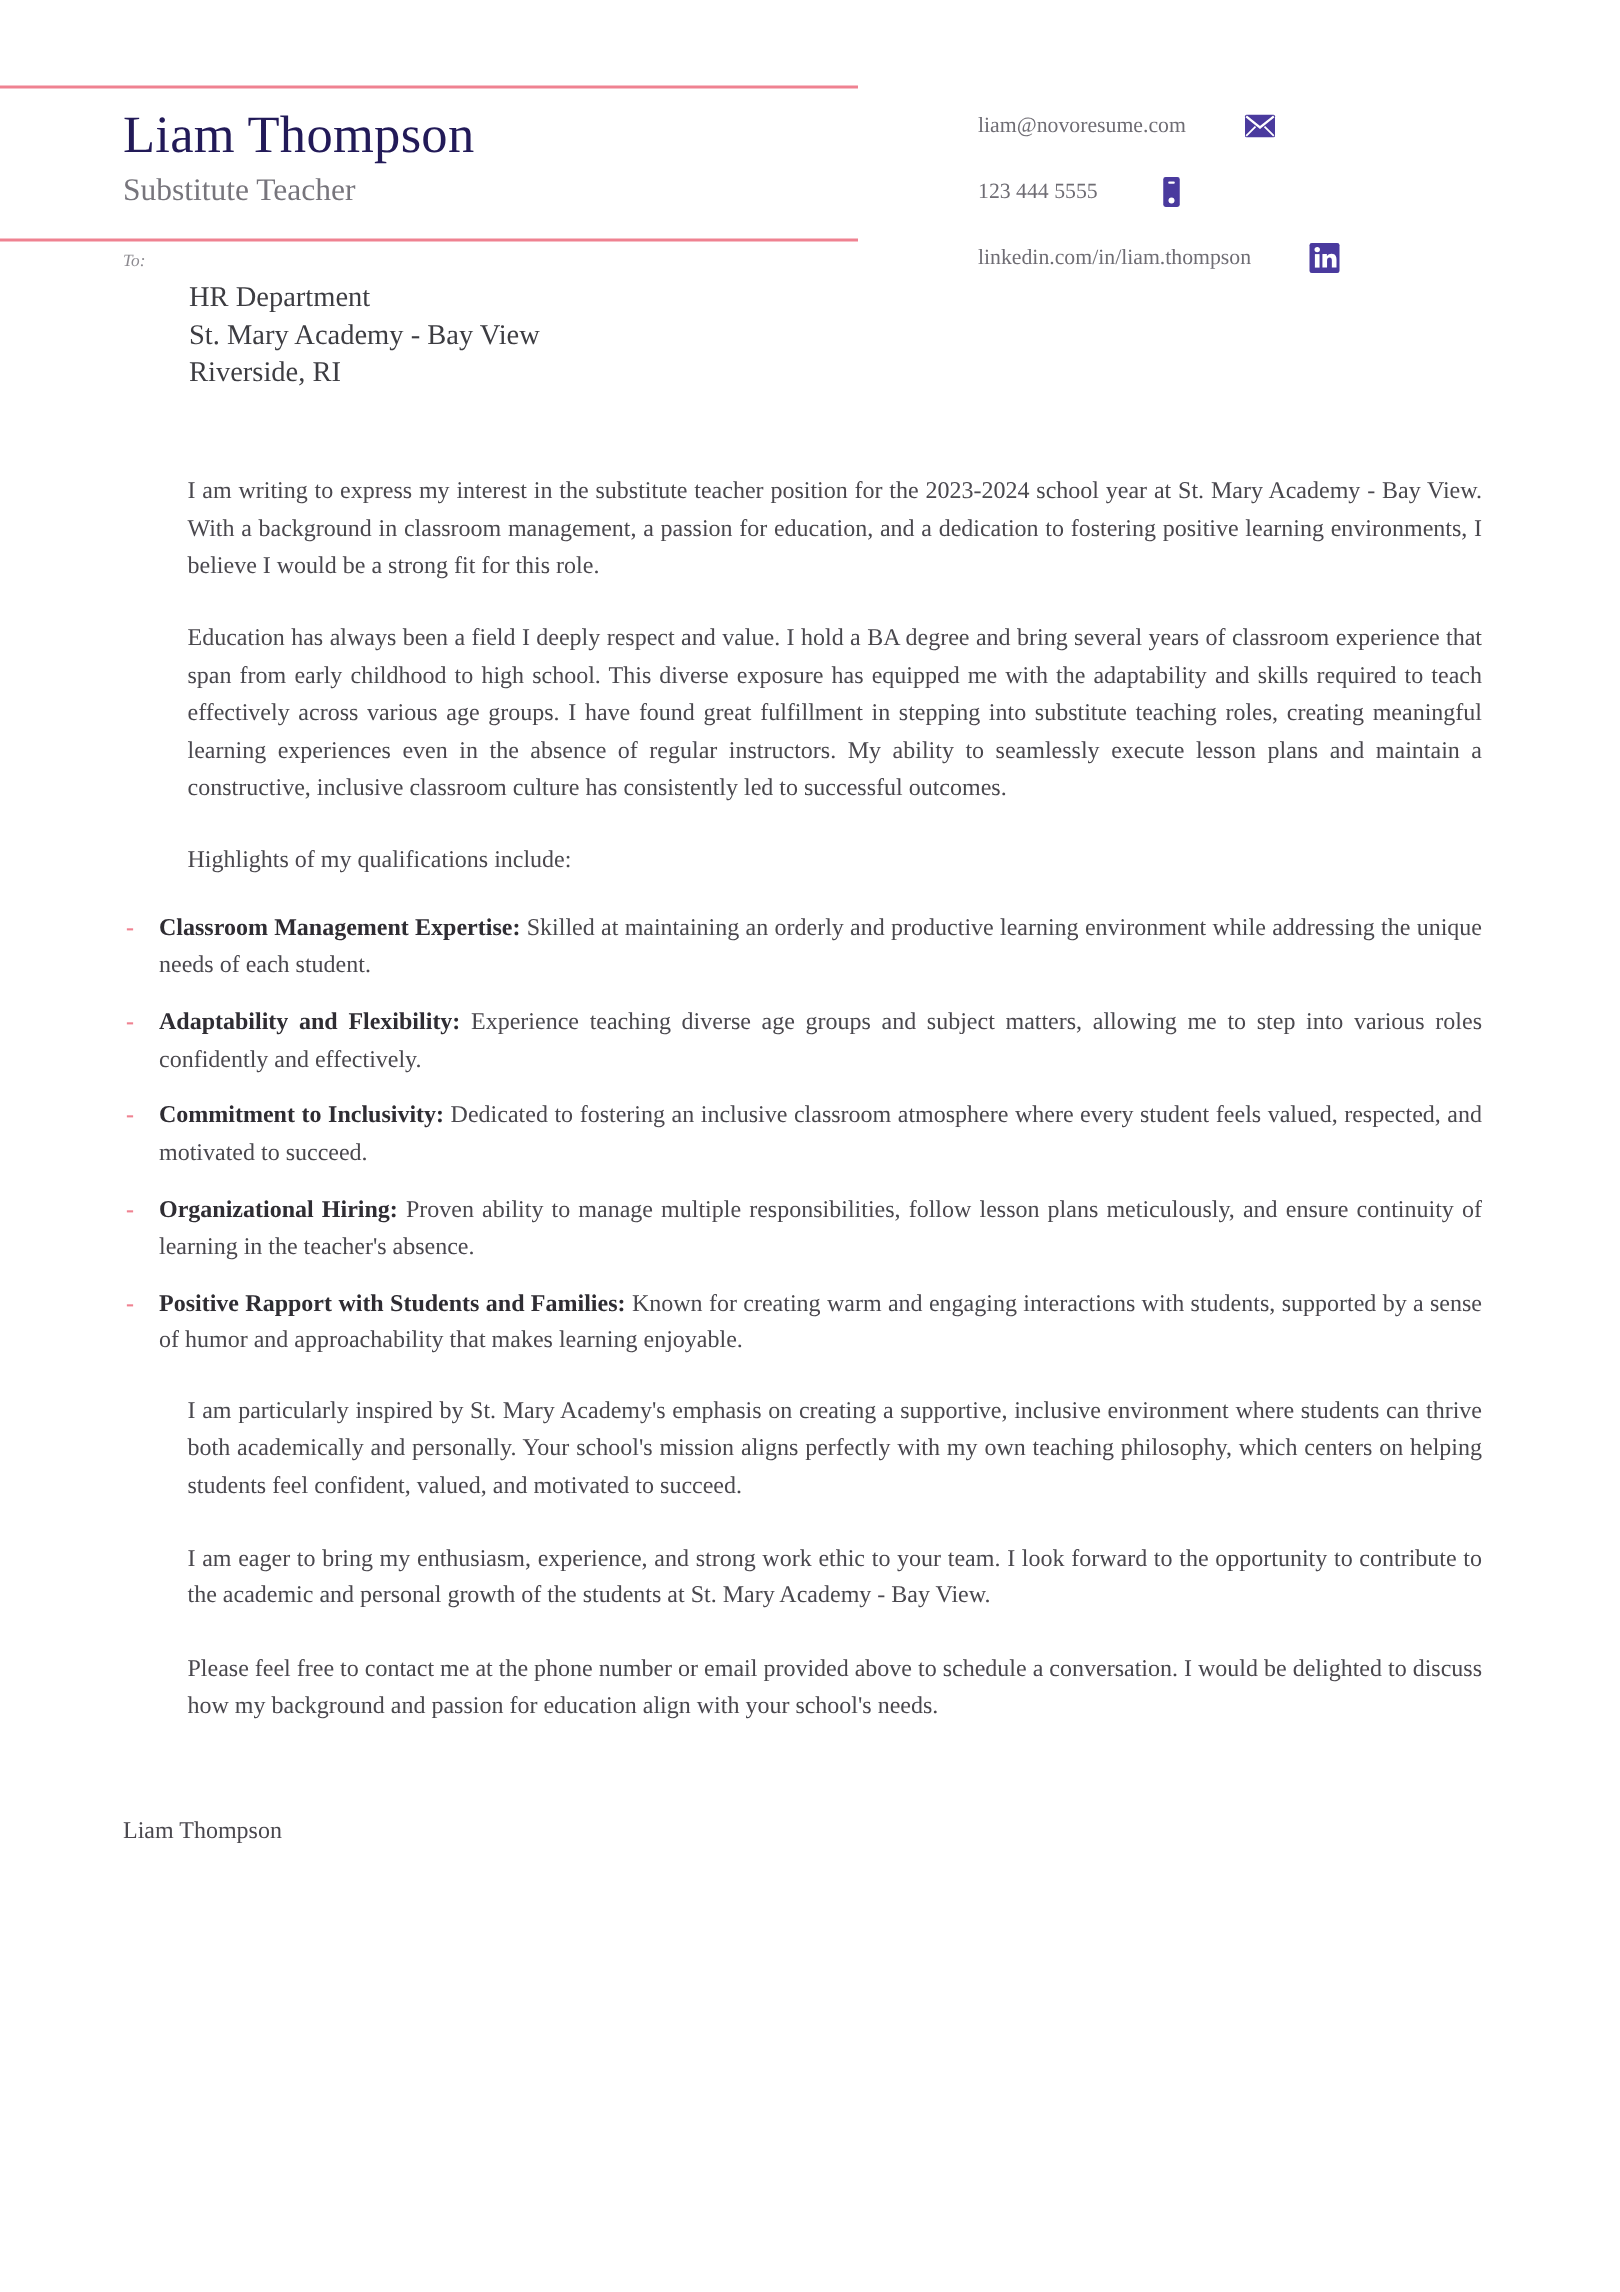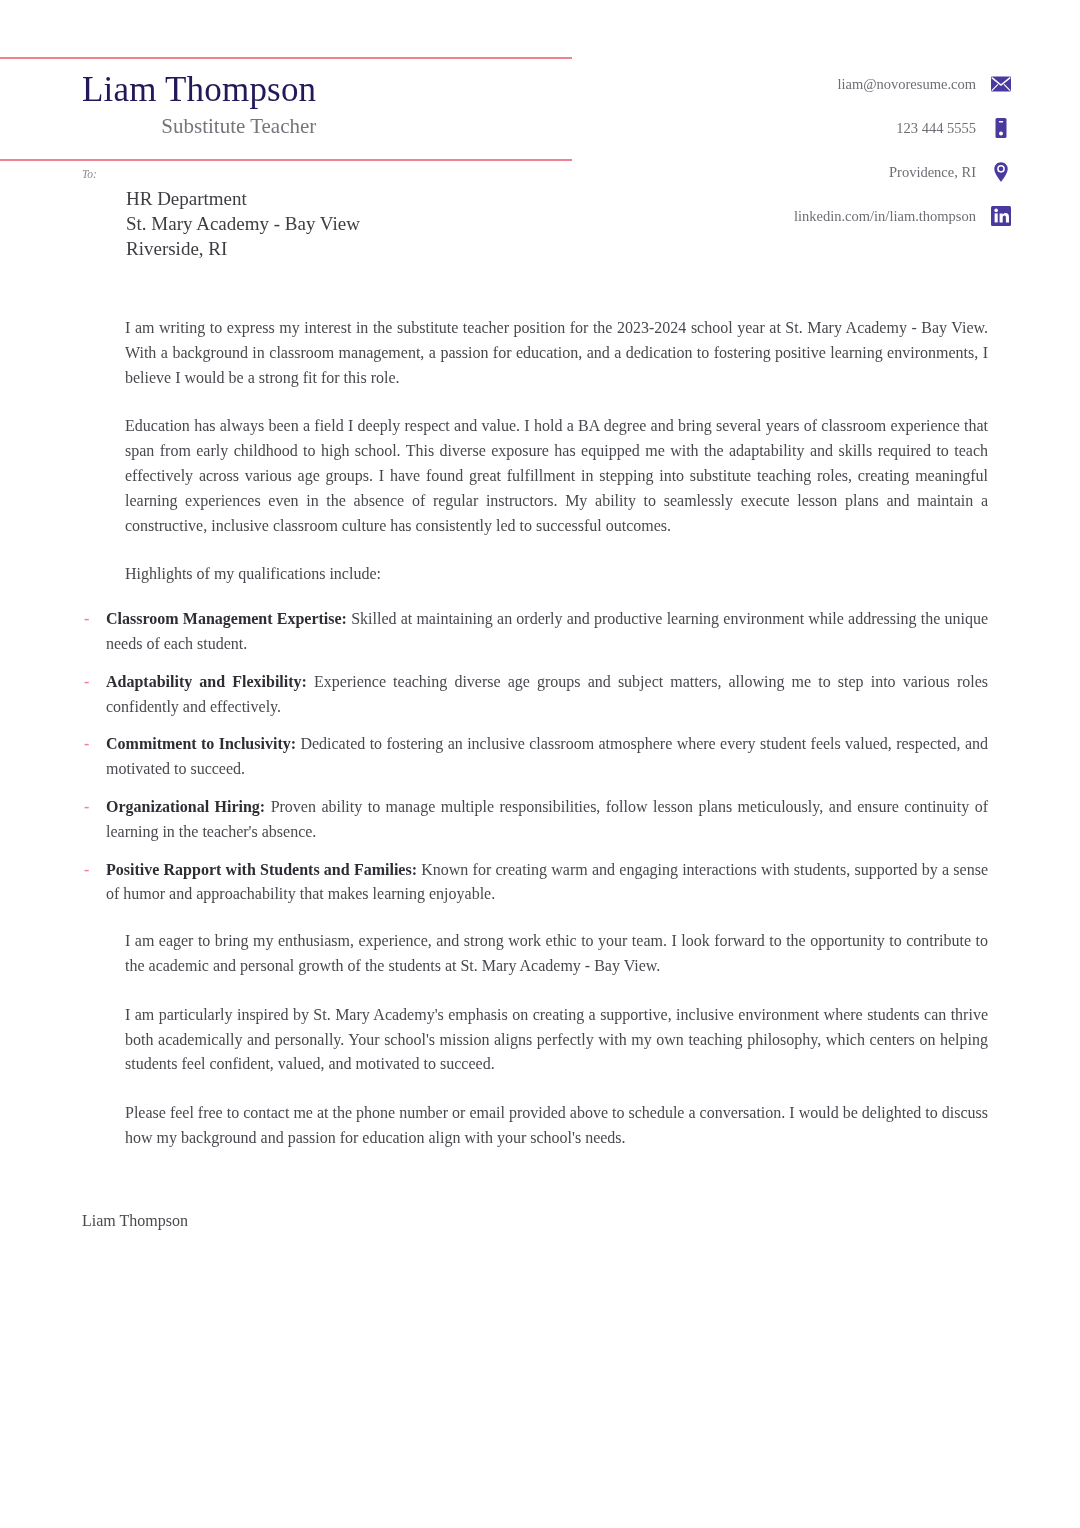--- a/index.html
+++ b/index.html
@@ -44,35 +44,35 @@
     letter-spacing: 0.2px;
     white-space: nowrap;
   }
   .job-title {
     font-size: 21px;
     line-height: 1.2;
     color: #77757c;
     font-weight: 400;
     margin-top: 4px;
     white-space: nowrap;
-    text-align: right;
   }
 
   
   .contacts {
     position: absolute;
     right: 68px;
     top: 62px;
     width: 360px;
   }
   .contact-row {
     display: flex;
     align-items: center;
-    justify-content: flex-end;
+    justify-content: flex-start;
     height: 44px;
+    gap: 24px;
   }
   .contact-text {
     font-size: 14.5px;
     color: #6f6d74;
     text-align: right;
     white-space: nowrap;
     margin-right: 14px;
   }
   .contact-icon {
     width: 22px;
@@ -193,29 +193,20 @@
       <span class="contact-text">123 444 5555</span>
       <span class="contact-icon">
         <svg width="22" height="22" viewBox="0 0 22 22">
           <rect x="5.5" y="1" width="11" height="20" rx="1.6" fill="#4a3a9e"></rect>
           <rect x="8.8" y="4" width="4.4" height="1.5" rx="0.7" fill="#ffffff"></rect>
           <circle cx="11" cy="16.6" r="2" fill="#ffffff"></circle>
         </svg>
       </span>
     </div>
 
-    <div class="contact-row">
-      <span class="contact-text">Providence, RI</span>
-      <span class="contact-icon">
-        <svg width="22" height="22" viewBox="0 0 22 22">
-          <path d="M11 1.2 C7.2 1.2 4.3 4.1 4.3 7.9 C4.3 12.6 11 20.8 11 20.8 C11 20.8 17.7 12.6 17.7 7.9 C17.7 4.1 14.8 1.2 11 1.2 Z" fill="#4a3a9e"></path>
-          <circle cx="11" cy="7.8" r="3.1" fill="none" stroke="#ffffff" stroke-width="1.5"></circle>
-        </svg>
-      </span>
-    </div>
 
     <div class="contact-row">
       <span class="contact-text">linkedin.com/in/liam.thompson</span>
       <span class="contact-icon">
         <svg width="22" height="22" viewBox="0 0 22 22">
           <rect x="1" y="1" width="20" height="20" rx="1.5" fill="#4a3a9e"></rect>
           <rect x="4.6" y="8.4" width="3.1" height="9" fill="#ffffff"></rect>
           <circle cx="6.15" cy="5.4" r="1.8" fill="#ffffff"></circle>
           <path d="M9.6 8.4 h3 v1.4 c0.6 -1.1 1.9 -1.7 3.1 -1.7 c2.1 0 3.3 1.3 3.3 3.9 v5.4 h-3.1 v-4.8 c0 -1.3 -0.5 -2 -1.5 -2 c-1.1 0 -1.7 0.8 -1.7 2 v4.8 h-3.1 z" fill="#ffffff"></path>
         </svg>
@@ -257,23 +248,23 @@
     <li class="bullet">
       <span class="bullet-marker">-</span>
       <span class="bullet-lead">Organizational Hiring:</span><span> Proven ability to manage multiple responsibilities, follow lesson plans meticulously, and ensure continuity of learning in the teacher's absence.</span>
     </li>
     <li class="bullet">
       <span class="bullet-marker">-</span>
       <span class="bullet-lead">Positive Rapport with Students and Families:</span><span> Known for creating warm and engaging interactions with students, supported by a sense of humor and approachability that makes learning enjoyable.</span>
     </li>
   </ul>
 
+  <p class="para">I am particularly inspired by St. Mary Academy's emphasis on creating a supportive, inclusive environment where students can thrive both academically and personally. Your school's mission aligns perfectly with my own teaching philosophy, which centers on helping students feel confident, valued, and motivated to succeed.</p>
+
   <p class="para">I am eager to bring my enthusiasm, experience, and strong work ethic to your team. I look forward to the opportunity to contribute to the academic and personal growth of the students at St. Mary Academy - Bay View.</p>
-
-  <p class="para">I am particularly inspired by St. Mary Academy's emphasis on creating a supportive, inclusive environment where students can thrive both academically and personally. Your school's mission aligns perfectly with my own teaching philosophy, which centers on helping students feel confident, valued, and motivated to succeed.</p>
 
   <p class="para">Please feel free to contact me at the phone number or email provided above to schedule a conversation. I would be delighted to discuss how my background and passion for education align with your school's needs.</p>
 
   <div class="signoff">
     <div>Liam Thompson</div>
   </div>
 
 </div>
 
 </body></html>

